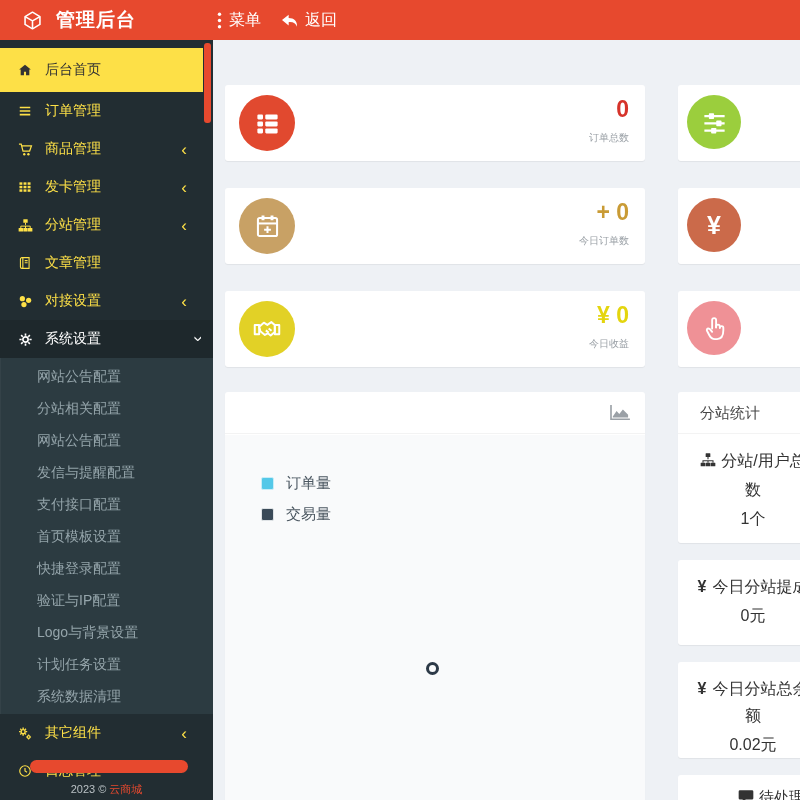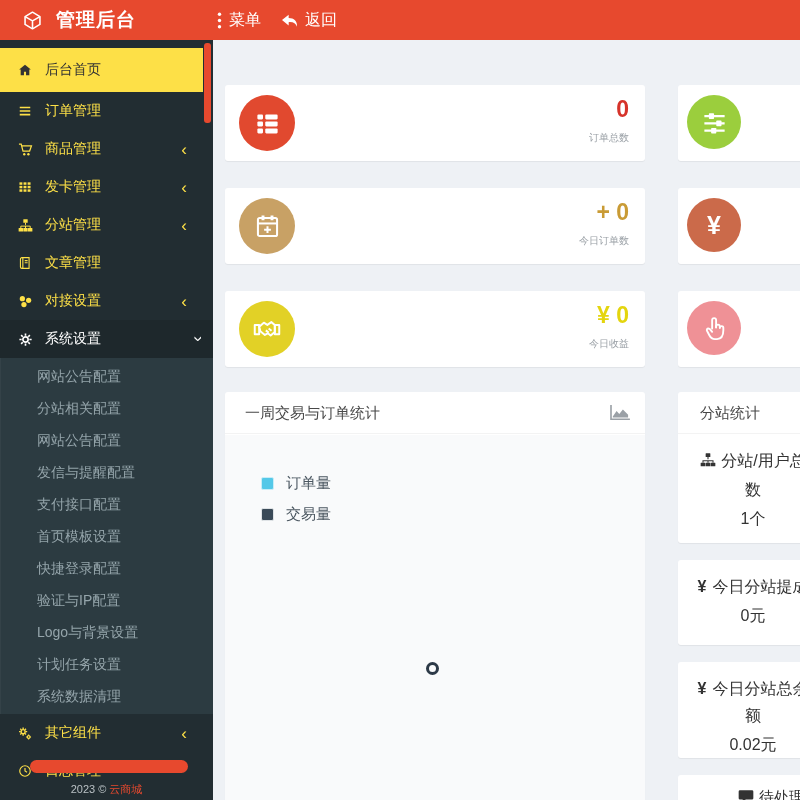--- a/index.html
+++ b/index.html
@@ -325,21 +325,20 @@
               <path d="M10.4 12.5V5.2a1.7 1.7 0 013.4 0v6.3"></path>
               <path d="M13.8 11.5v-.8a1.6 1.6 0 013.2 0v1.1"></path>
               <path d="M17 11.8a1.5 1.5 0 013 .2v2c0 4.3-1.6 7.5-5.4 7.5h-1.8c-2.4 0-3.8-1.4-4.8-3.3l-2-3.8c-.5-1 .1-2 1.1-2 .7 0 1.3.3 1.8 1l1.5 1.9"></path>
             </g>
           </svg>
       </div>
     </div>
 
     <div class="card" id="chart-card">
       <div class="hdr">
-        <span class="h-ttl">一周交易与订单统计</span>
         <span class="chart-ic">
           <svg width="22" height="18" viewBox="0 0 24 20">
               <path d="M2 1v16h21" stroke="#9aa0a6" stroke-width="1.8" fill="none"></path>
               <path d="M4 14l4.2-6.2 3 3.2 4-5 5.8 6v3H4z" fill="#9aa0a6"></path>
             </svg>
         </span>
       </div>
       <div class="chart-body">
         <div class="legend">
           <div class="lg-row">

